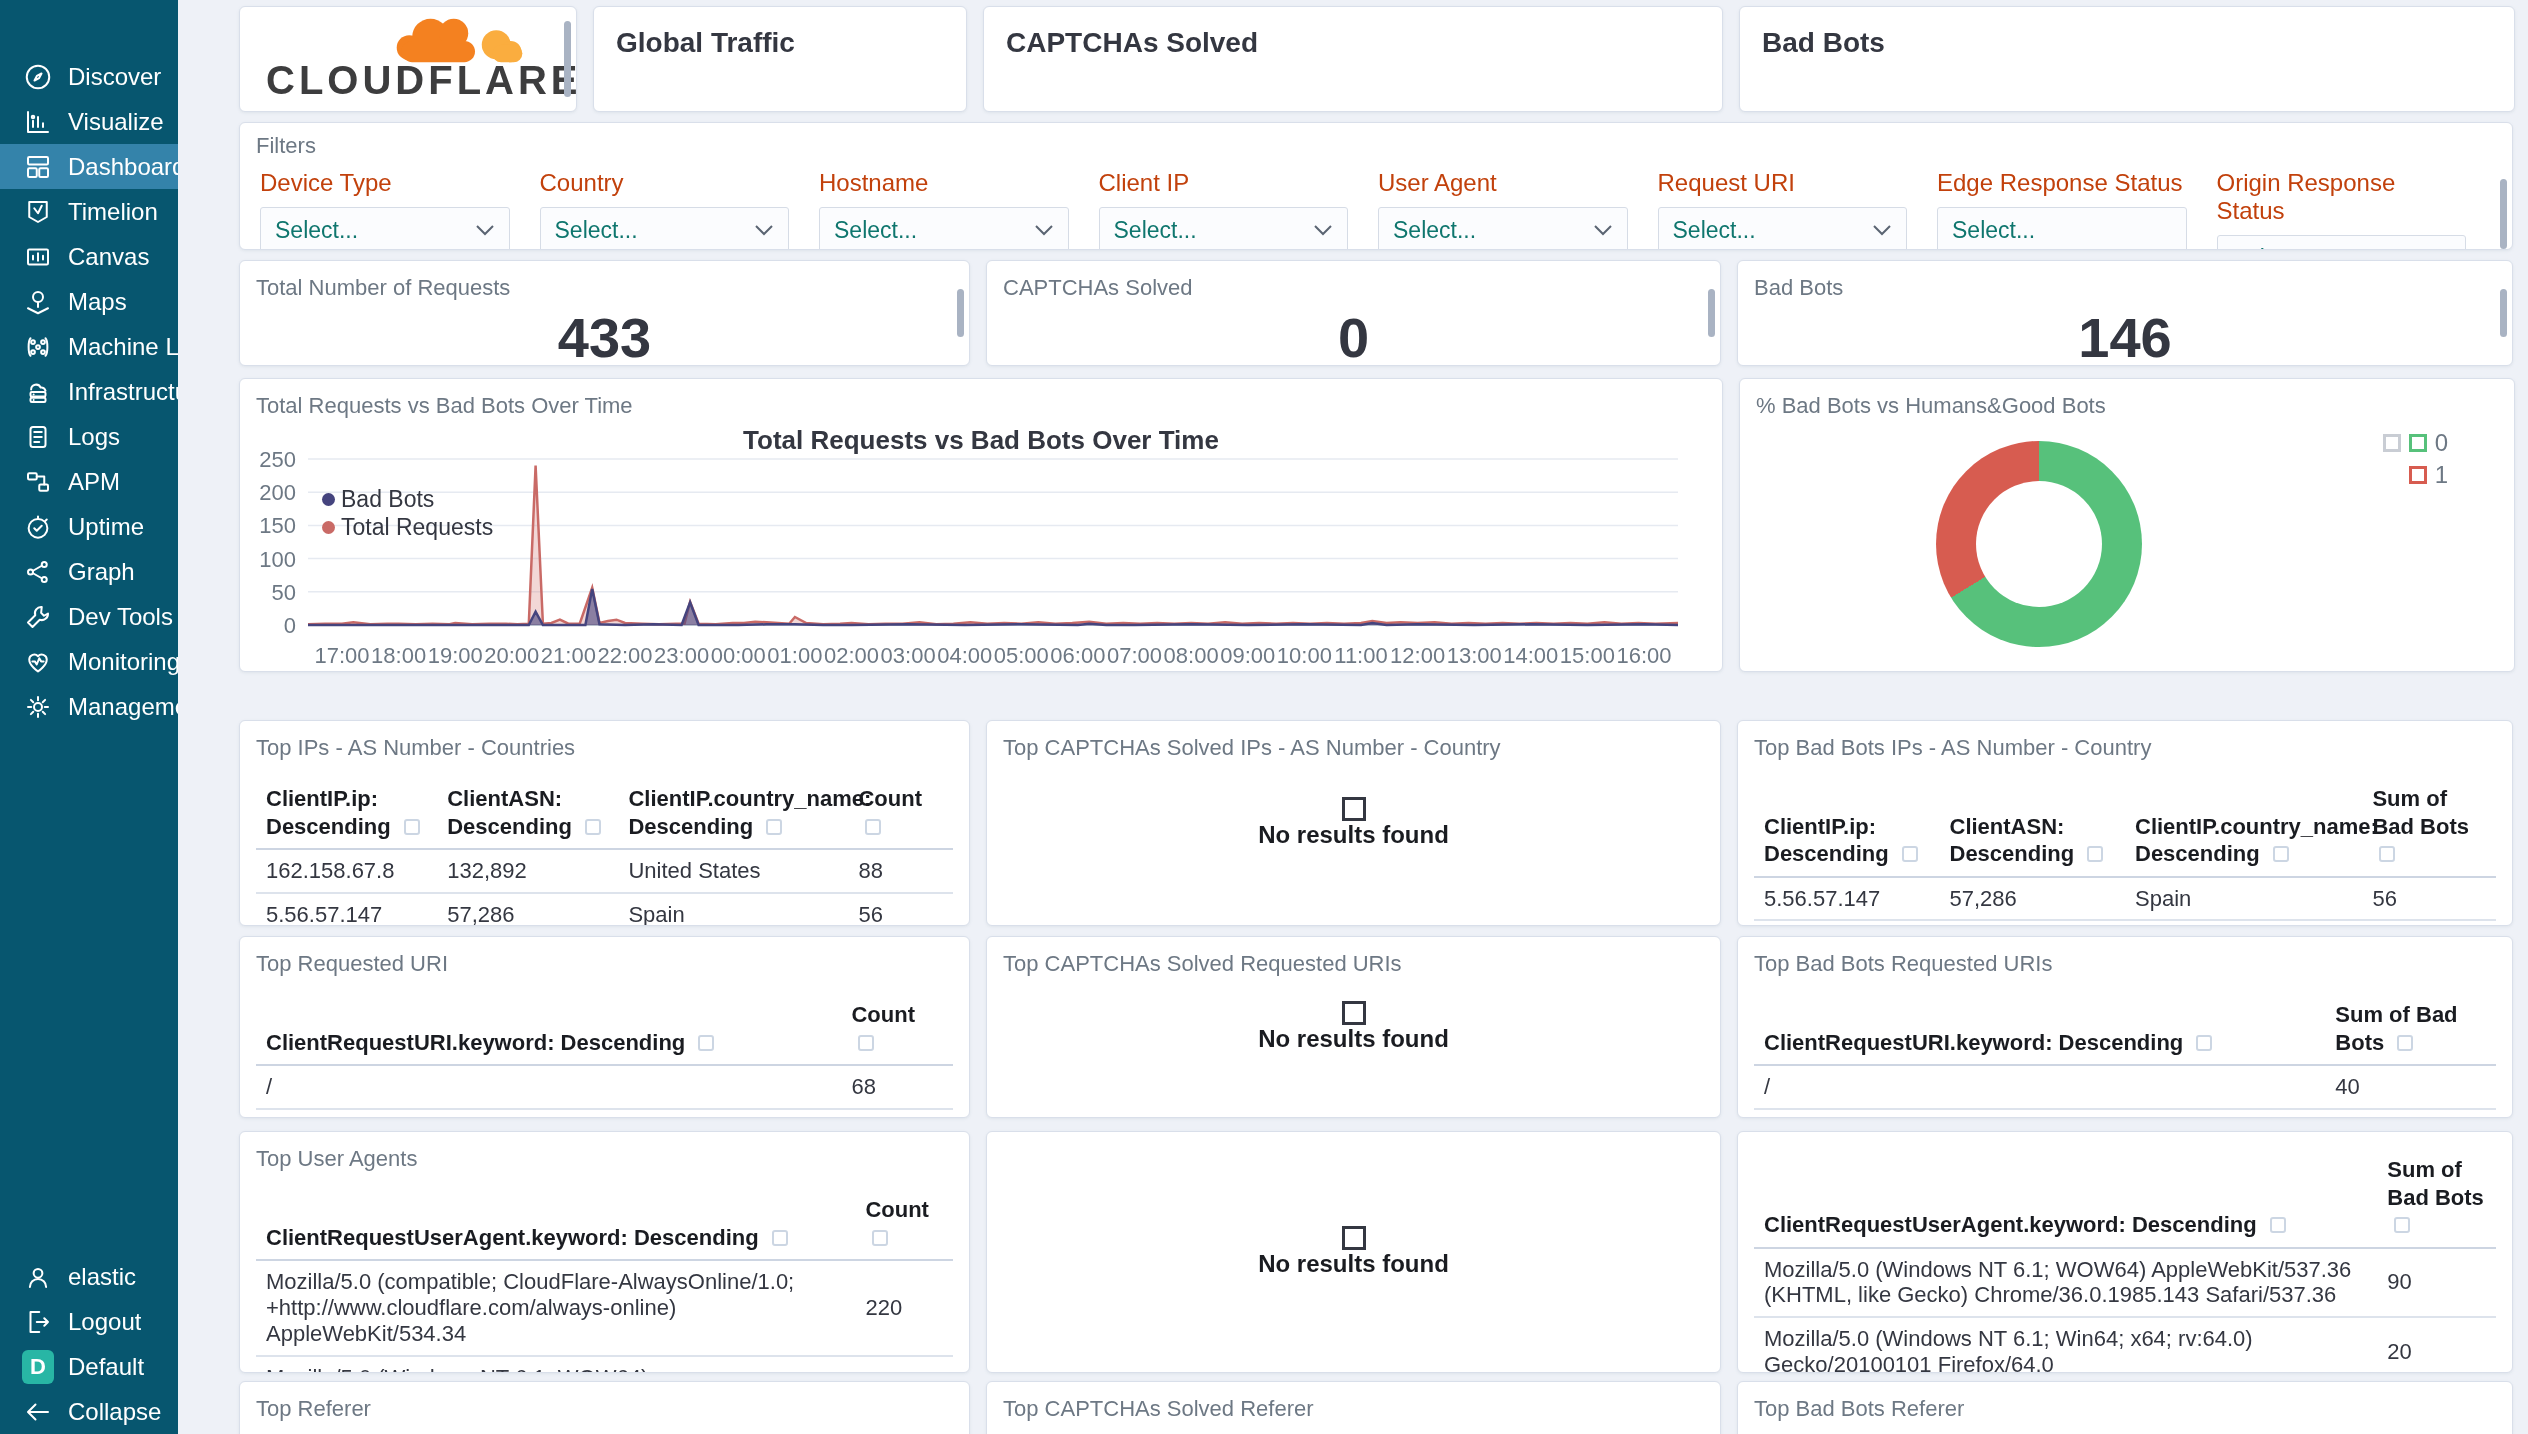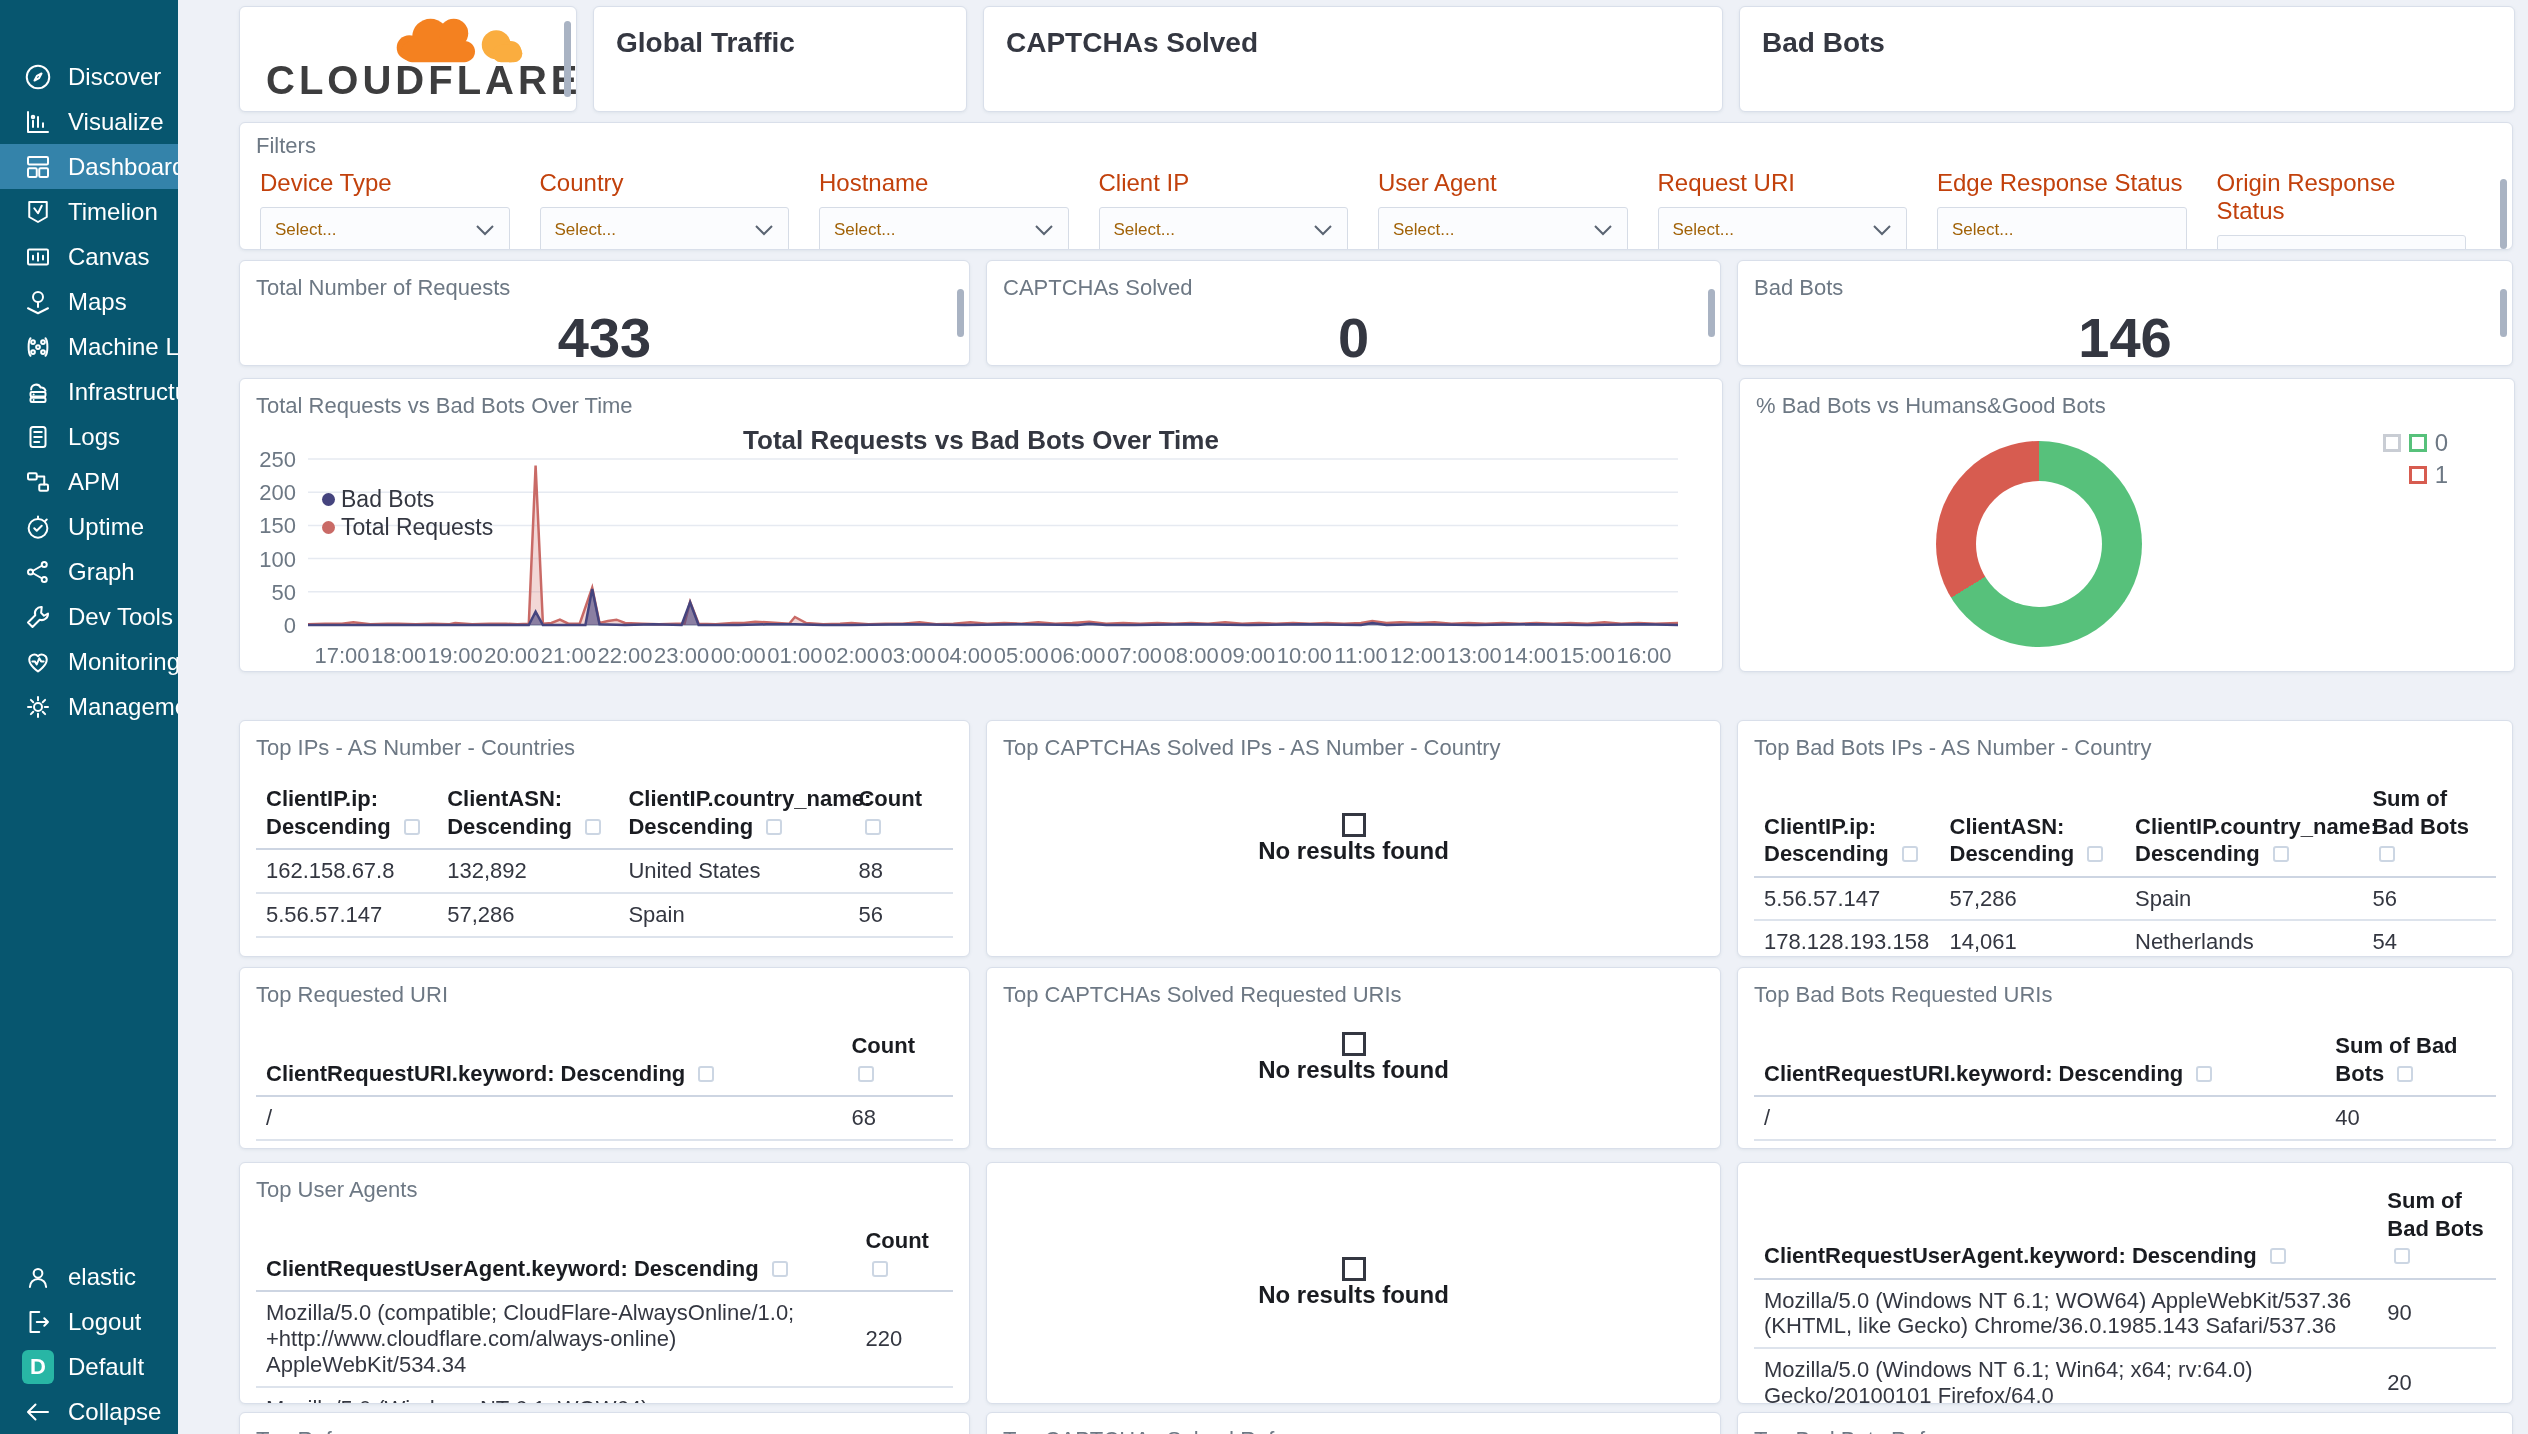--- a/index.html
+++ b/index.html
@@ -19,40 +19,40 @@
 
   
   .content { flex:1; padding:6px 13px 0 61px; }
   .row { display:flex; gap:16px; }
   .w-logo{width:338px;} .w-gt{width:374px;} .w-cs{width:740px;} .w-c3{width:776px;}
   .w-c1{width:731px;} .w-c2{width:735px;} .w-wide{width:1484px;}
   .r-head{height:106px; margin-bottom:10px;}
   .r-filters{height:128px; margin-bottom:10px;}
   .r-metrics{height:106px; margin-bottom:12px;}
   .r-charts{height:294px; margin-bottom:14px;}
-  .r-t1{height:237px; margin-bottom:10px;margin-top:48px;}
+  .r-t1{height:206px; margin-bottom:10px;margin-top:48px;}
   .r-t2{height:182px; margin-bottom:13px;}
   .r-t3{height:242px; margin-bottom:8px;}
   .r-t4{height:140px;}
 
   .panel { background:#fff; border:1px solid #d9dfea; border-radius:6px; box-shadow:0 1px 3px rgba(136,152,170,.15); position:relative; overflow:hidden; height:100%; }
   .panel-title { color:#6d7884; font-size:22px; padding:14px 16px 0; }
   .head-label { font-weight:bold; font-size:28px; color:#343741; padding:20px 22px; }
   .vthumb { position:absolute; right:5px; top:50%; transform:translateY(-50%); width:7px; height:64px; border-radius:4px; background:#a9b3c3; }
 
   
   .cf-cloud { position:absolute; top:4px; right:22px; width:216px; height:58px; }
   .cf-word { position:absolute; left:26px; bottom:8px; font-size:40px; font-weight:bold; letter-spacing:4px; color:#3d3d3e; }
 
   
   .filters-body { display:flex; gap:30px; padding:10px 46px 0 20px; }
   .fgroup { flex:1; }
   .flabel { font-weight:normal; font-size:24px; color:#c2410c; margin-bottom:10px; }
   .fselect { height:46px; border:1px solid #d6dce6; background:#fbfcfe; border-radius:3px; display:flex; align-items:center; justify-content:space-between; padding:0 14px; cursor:pointer; }
-  .fselect .ph { color:#a16207; font-size:17px; }
+  .fselect .ph { color:#0f766e; font-size:23px; }
   .fselect svg { width:20px; height:12px; stroke:#5a6472; fill:none; stroke-width:2; }
 
   
   .metric-value { font-size:56px; font-weight:bold; color:#343741; text-align:center; margin-top:4px; }
 
   
   .chart-wrap { position:relative; height:252px; margin-top:0; }
   .inner-title { position:absolute; top:6px; left:0; right:0; text-align:center; font-weight:bold; font-size:26px; color:#343741; }
   .ts-legend { position:absolute; left:82px; top:66px; z-index:2; }
   .ts-legend-item { display:flex; align-items:center; gap:6px; height:28px; cursor:pointer; }

